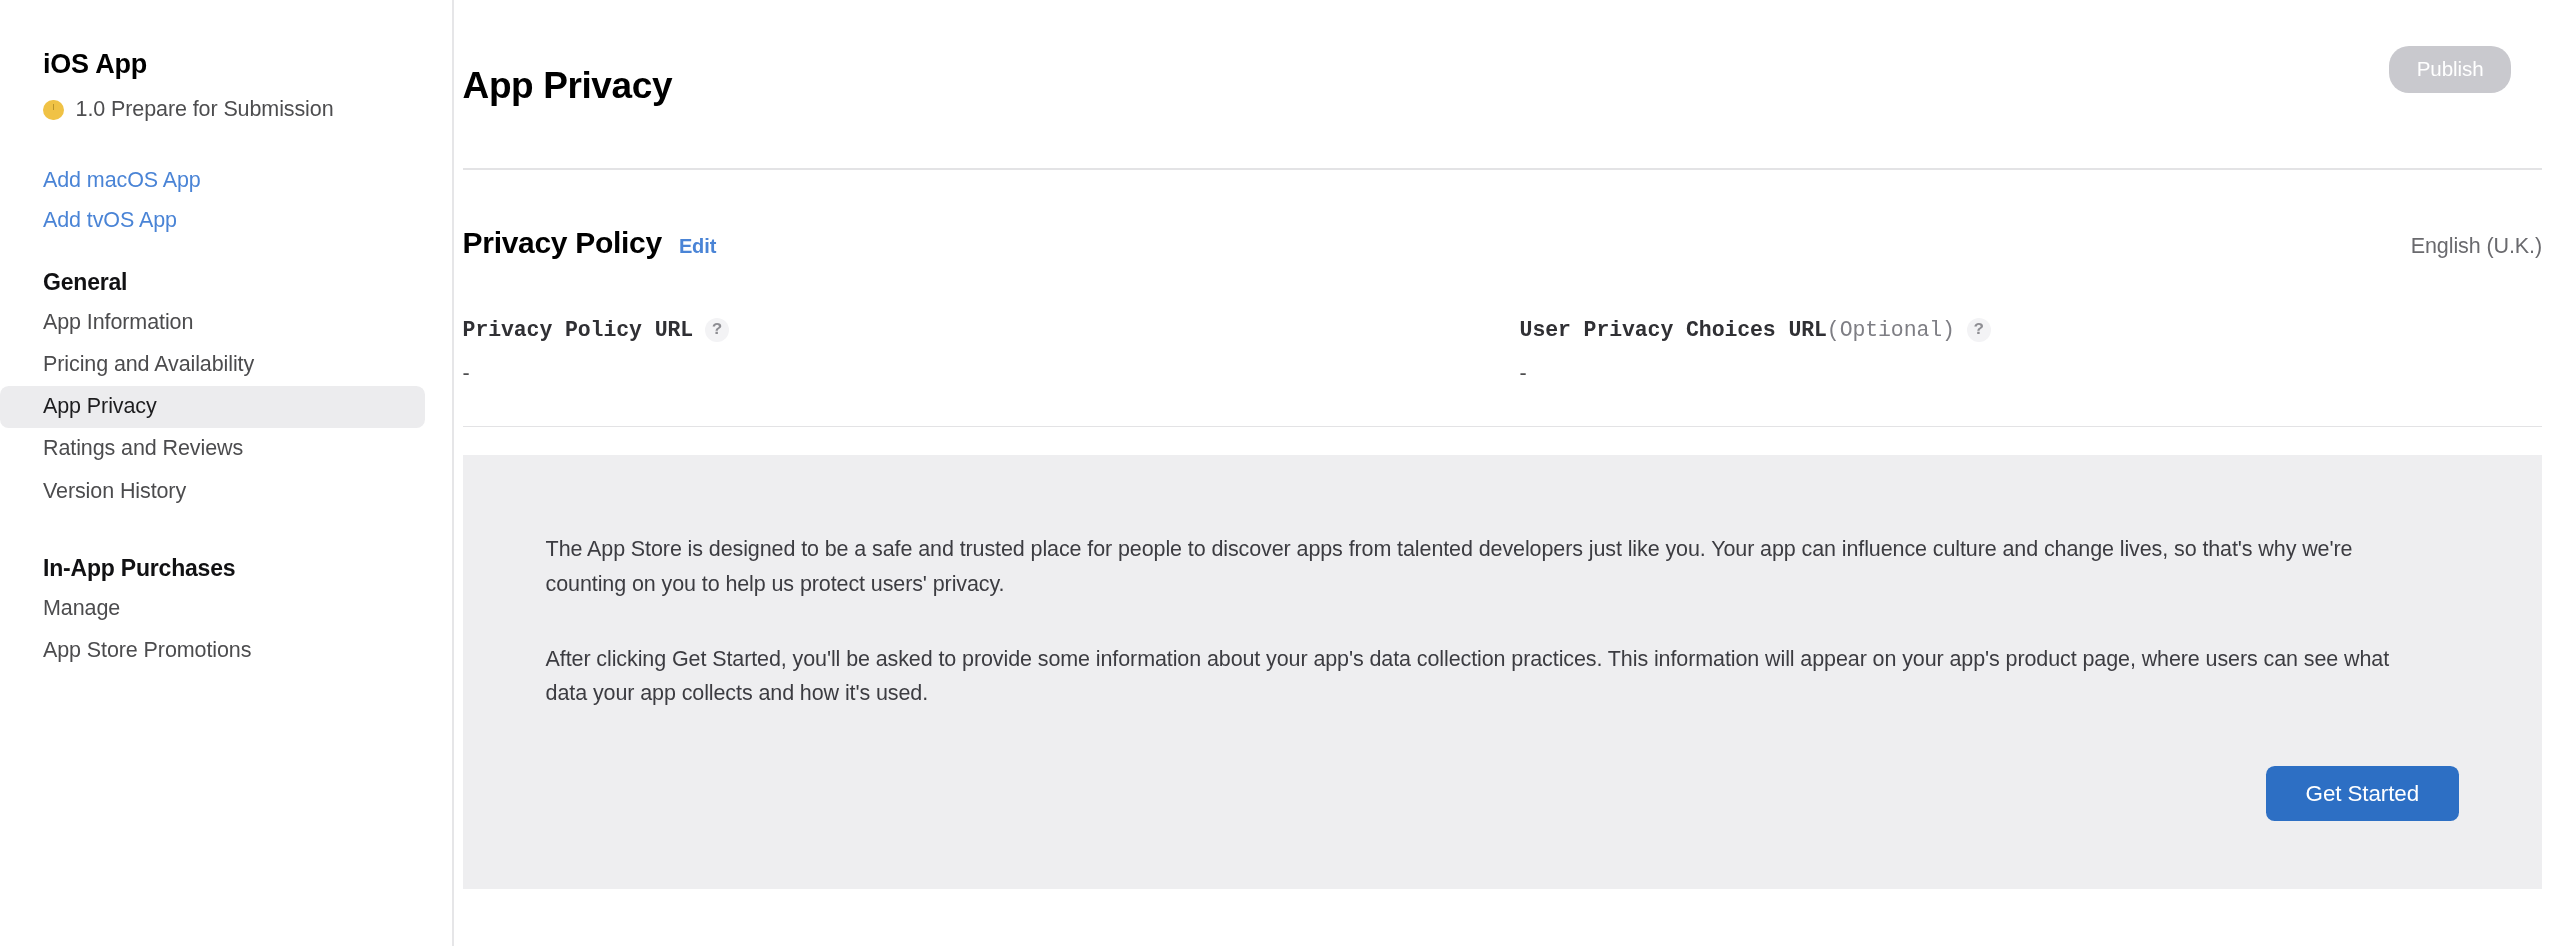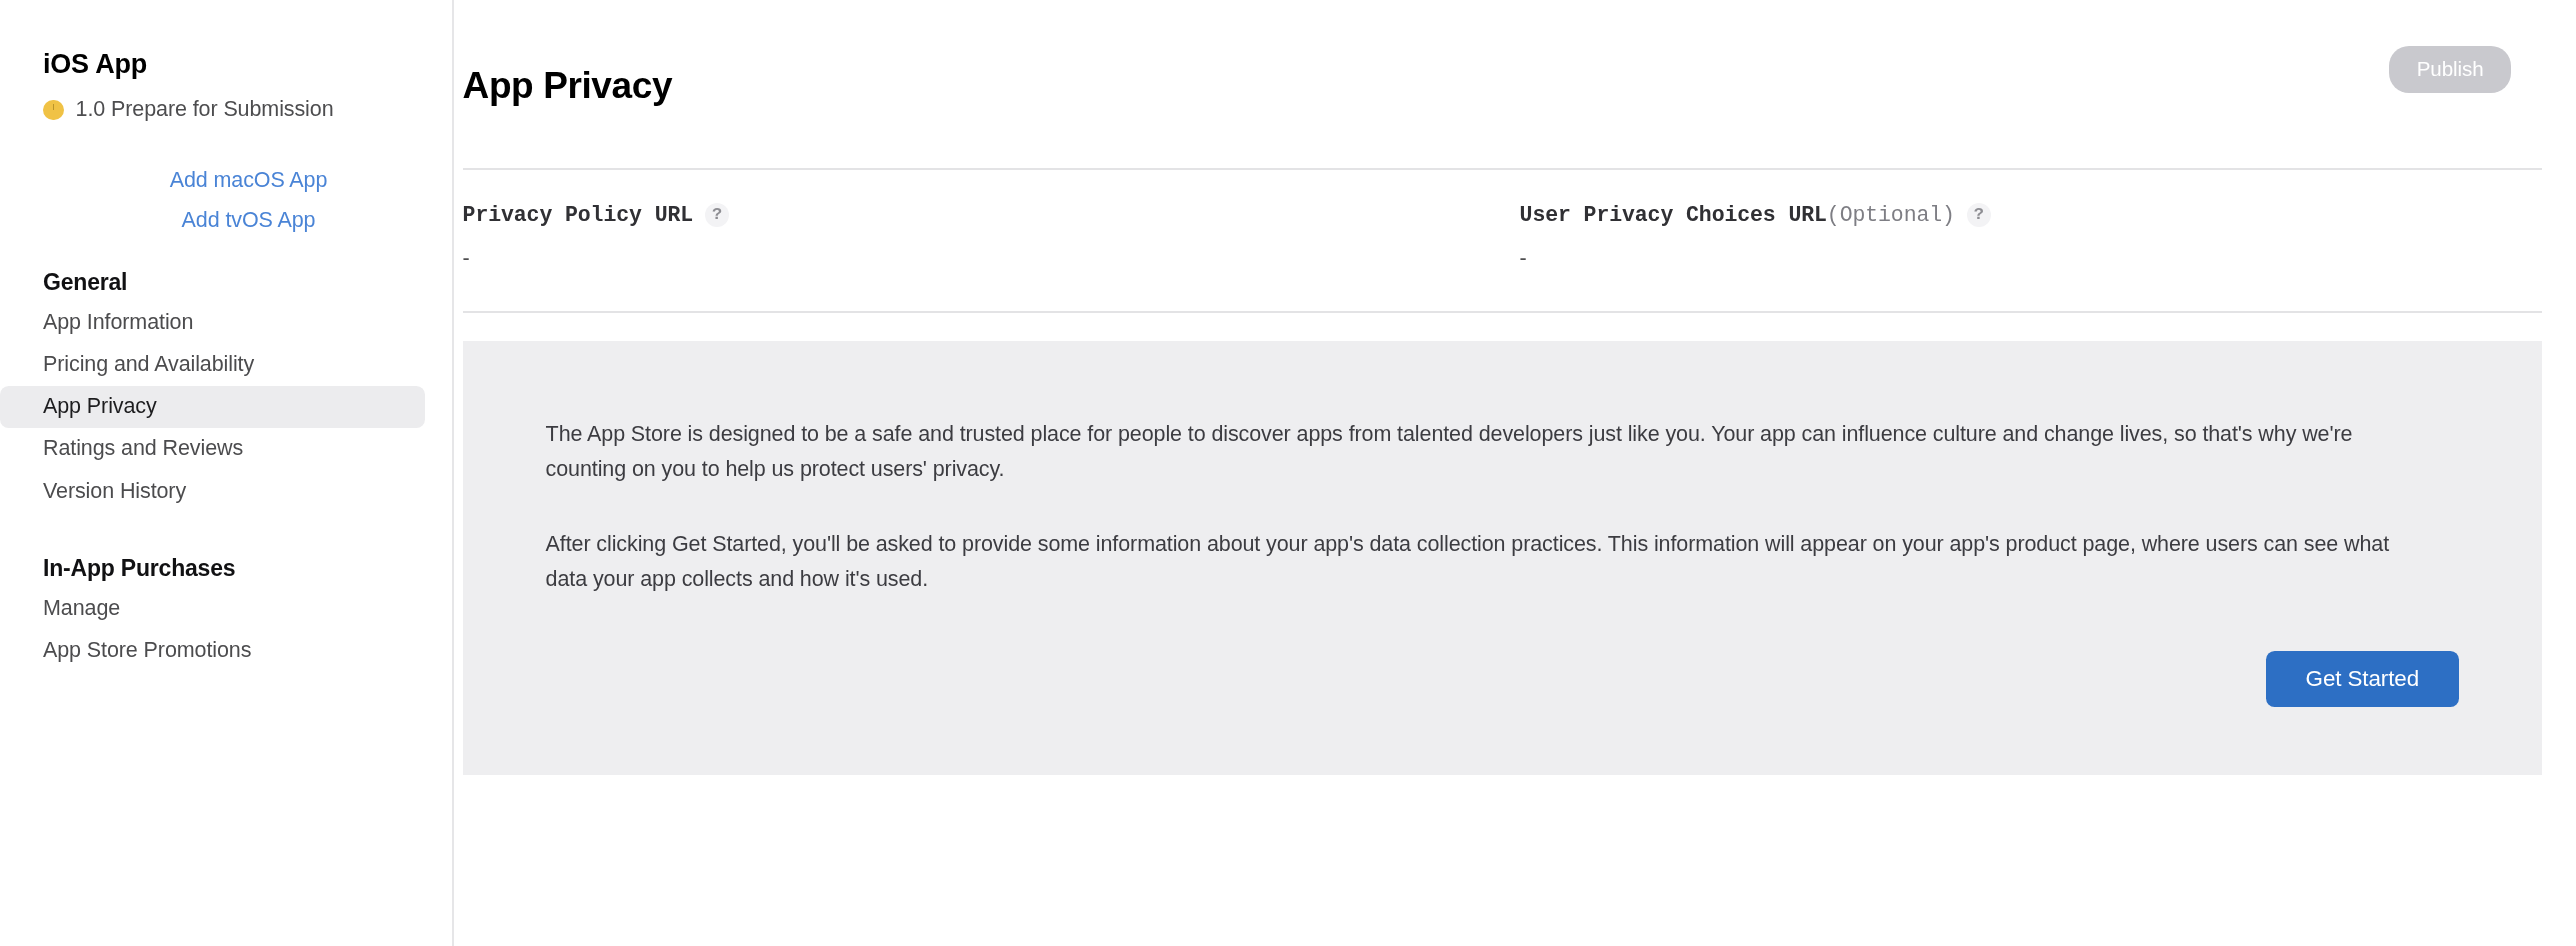--- a/index.html
+++ b/index.html
@@ -81,21 +81,20 @@
   .nav-links {
     margin-top: 38px;
   }
   .nav-link {
     display: block;
     font-size: 21.5px;
     color: #4a84d6;
     padding: 7.7px 0 7.7px 43px;
     letter-spacing: -0.1px;
     cursor: pointer;
-    text-align: center;
   }
   .nav-section {
     margin-top: 28px;
   }
   .nav-section-title {
     font-size: 23px;
     font-weight: bold;
     color: #111113;
     padding-left: 43px;
     padding-bottom: 5.2px;
@@ -314,20 +313,27 @@
 
   <main class="main">
 
     <div class="page-header">
       <h1 class="page-title">App Privacy</h1>
       <button class="publish-button">Publish</button>
     </div>
 
     <div class="divider"></div>
 
+    <div class="section-header">
+      <div class="section-title-wrap">
+        <h2 class="section-title">Privacy Policy</h2>
+        <a class="edit-link">Edit</a>
+      </div>
+      <div class="language-label">English (U.K.)</div>
+    </div>
 
     <div class="fields-row">
       <div class="field first">
         <div class="field-label-row">
           <span class="field-label">Privacy Policy URL</span>
           <span class="help-icon">?</span>
         </div>
         <div class="field-value">-</div>
       </div>
 

